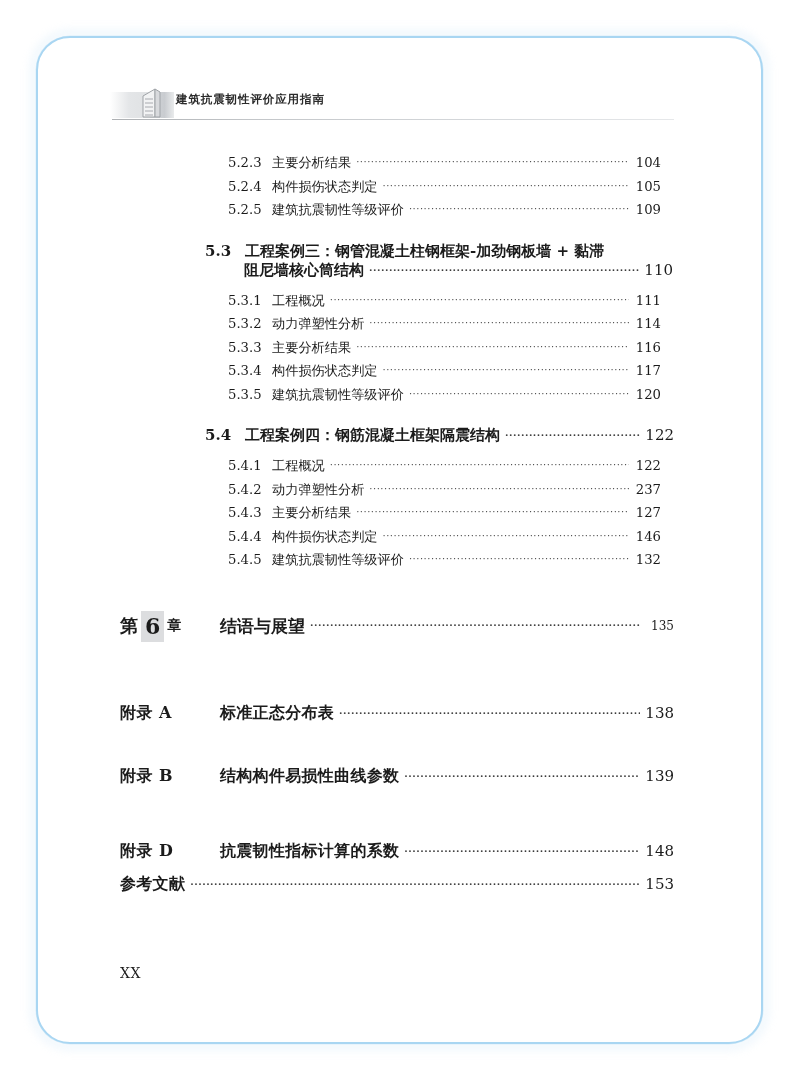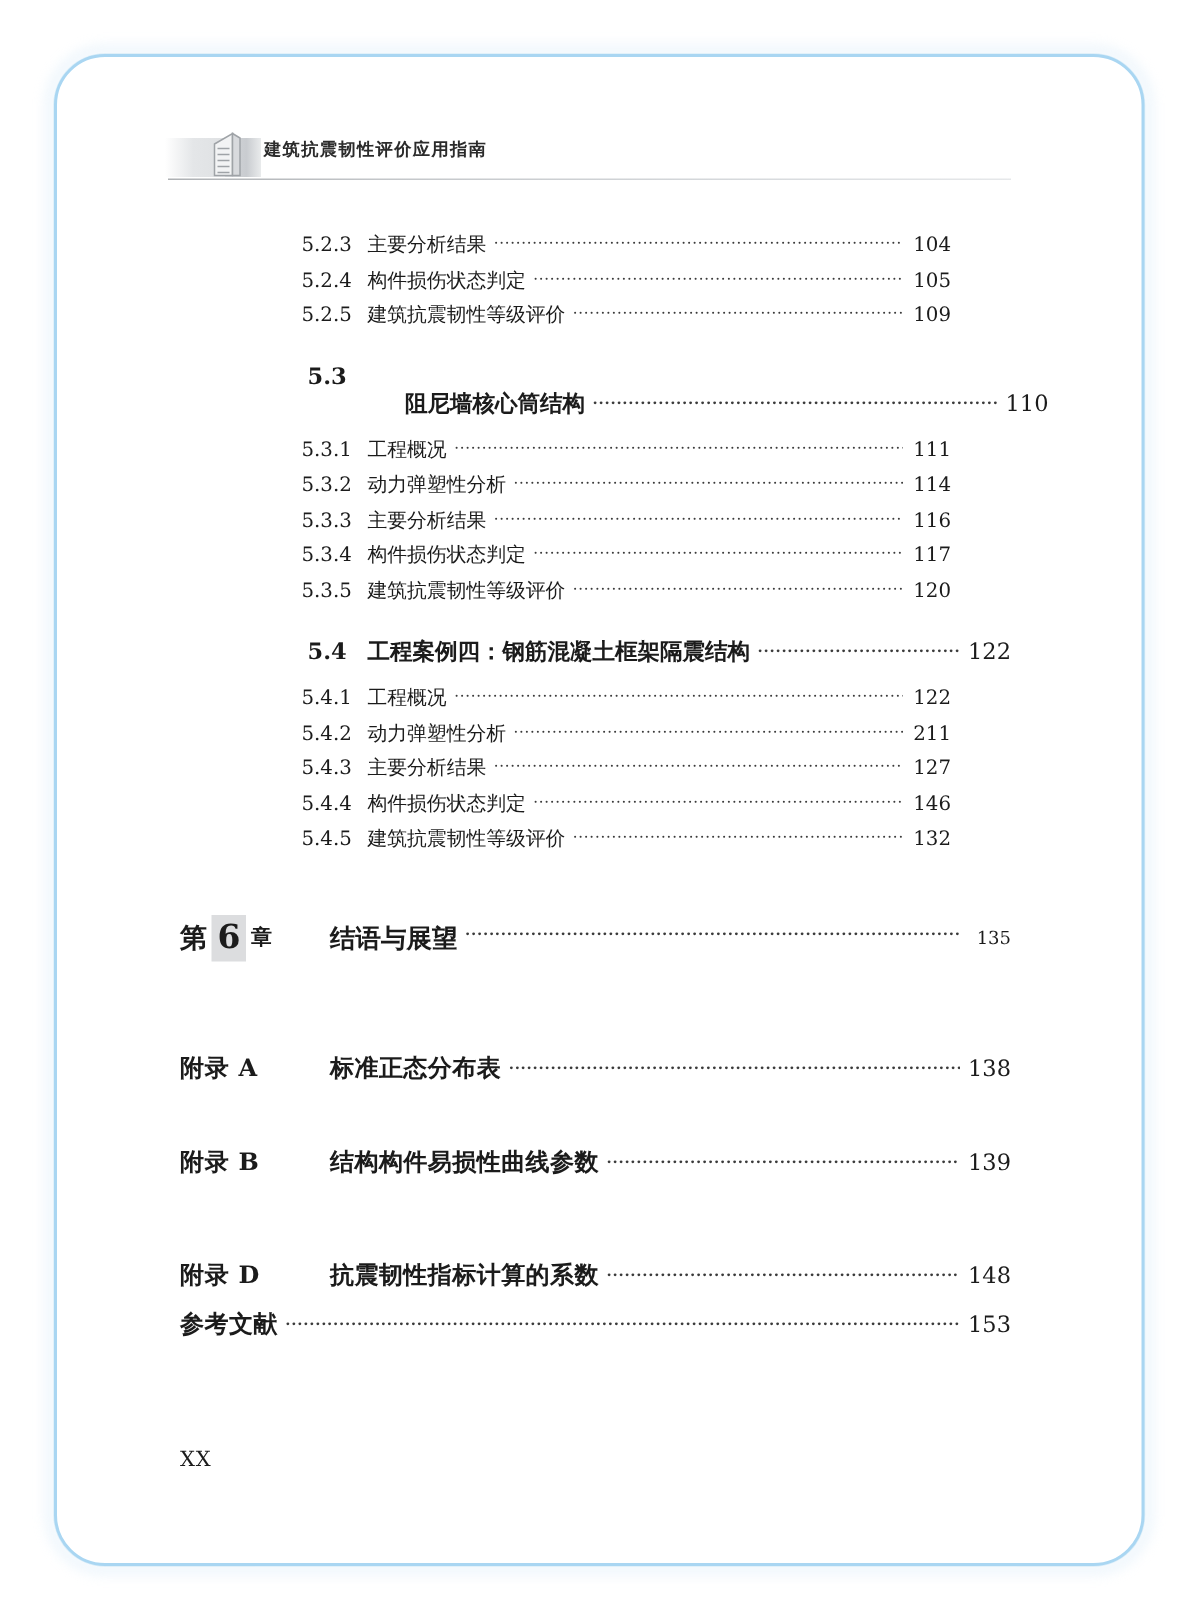--- a/index.html
+++ b/index.html
@@ -137,39 +137,39 @@
     overflow: hidden;
   }
   .pg {
     flex: 0 0 auto;
     text-align: right;
     font-family: "DejaVu Serif", "Liberation Serif", serif;
   }
 
   
   .lvl3 {
-    margin-left: 81px;
+    margin-left: 108px;
     width: 433px;
     font-size: 13.2px;
     margin-bottom: 5.5px;
   }
   .lvl3 .num { width: 44px; }
   .lvl3 .pg  { width: 28px; }
 
   
   .lvl2 {
     margin-left: 85px;
     width: 469px;
     font-size: 15px;
     font-weight: 700;
   }
   .lvl2 .num { width: 40px; }
   .lvl2 .pg  { width: 30px; font-weight: 400; }
   .lvl2-cont {
-    margin-left: 114px;
+    margin-left: 88px;
     width: 429px;
     font-size: 15px;
     font-weight: 700;
     padding-left: 36px;
   }
   .lvl2-cont .pg { width: 30px; font-weight: 400; }
 
   
   .chap {
     width: 554px;
@@ -277,20 +277,21 @@
       <span class="num">5.2.5</span>
       <span class="ttl">建筑抗震韧性等级评价</span>
       <span class="leader"></span>
       <span class="pg">109</span>
     </div>
 
     <div class="gap-md"></div>
 
     <div class="row lvl2">
       <span class="num">5.3</span>
+      <span class="ttl">工程案例三：钢管混凝土柱钢框架-加劲钢板墙 + 黏滞</span>
     </div>
     <div class="row lvl2-cont">
       <span class="ttl">阻尼墙核心筒结构</span>
       <span class="leader"></span>
       <span class="pg">110</span>
     </div>
 
     <div class="gap-sm"></div>
 
     <div class="row lvl3">
@@ -338,21 +339,21 @@
     <div class="row lvl3">
       <span class="num">5.4.1</span>
       <span class="ttl">工程概况</span>
       <span class="leader"></span>
       <span class="pg">122</span>
     </div>
     <div class="row lvl3">
       <span class="num">5.4.2</span>
       <span class="ttl">动力弹塑性分析</span>
       <span class="leader"></span>
-      <span class="pg">211</span>
+      <span class="pg">237</span>
     </div>
     <div class="row lvl3">
       <span class="num">5.4.3</span>
       <span class="ttl">主要分析结果</span>
       <span class="leader"></span>
       <span class="pg">127</span>
     </div>
     <div class="row lvl3">
       <span class="num">5.4.4</span>
       <span class="ttl">构件损伤状态判定</span>

